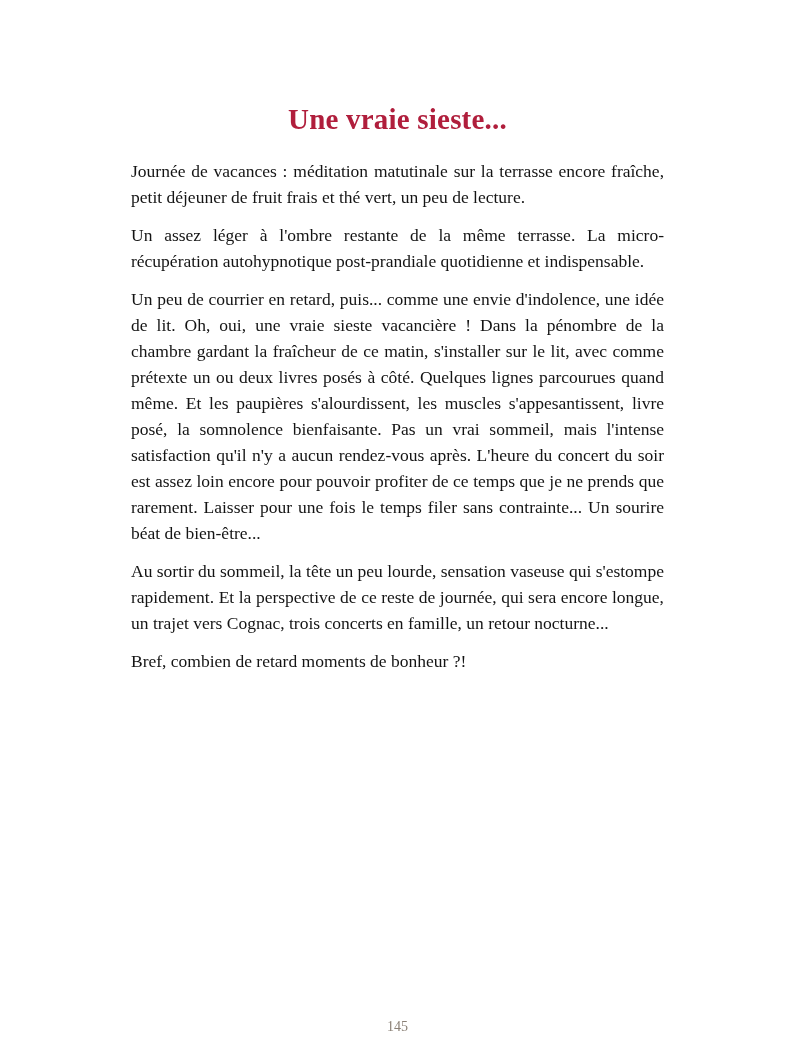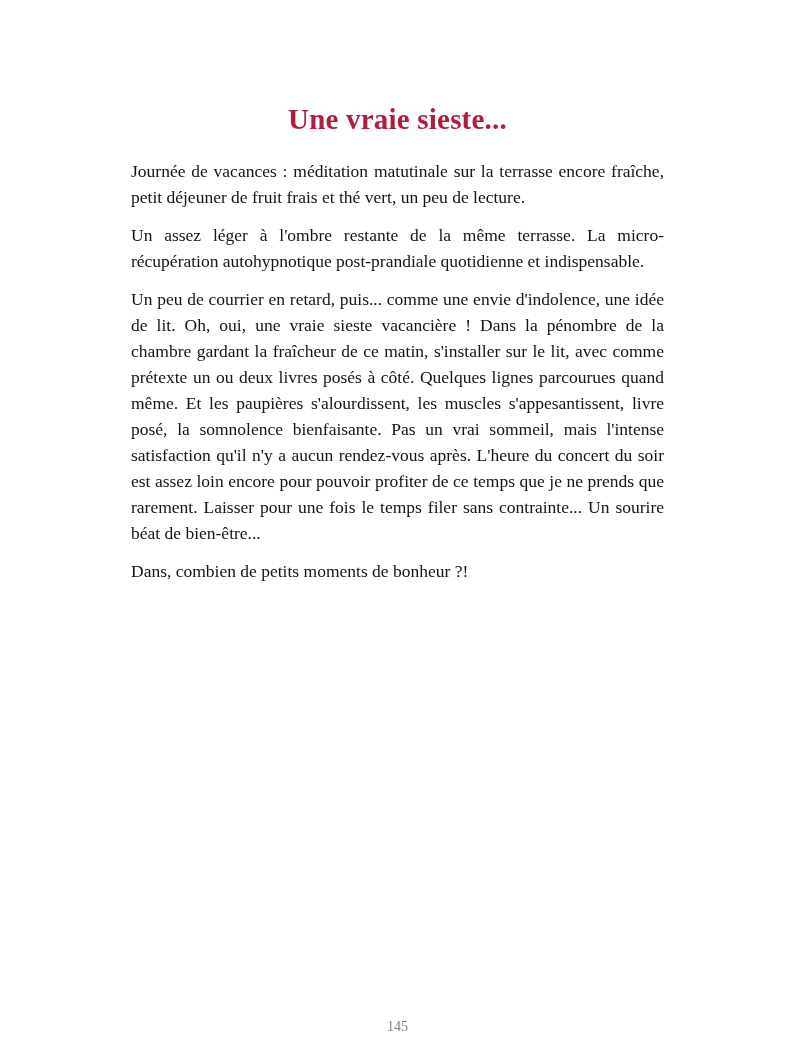--- a/index.html
+++ b/index.html
@@ -62,18 +62,19 @@
 <body>
 
 <div class="page">
 
   <h1 class="title">Une vraie sieste...</h1>
 
   <div class="content">
     <p>Journée de vacances : méditation matutinale sur la terrasse encore fraîche, petit déjeuner de fruit frais et thé vert, un peu de lecture.</p>
     <p>Un assez léger à l'ombre restante de la même terrasse. La micro-récupération autohypnotique post-prandiale quotidienne et indispensable.</p>
     <p>Un peu de courrier en retard, puis... comme une envie d'indolence, une idée de lit. Oh, oui, une vraie sieste vacancière ! Dans la pénombre de la chambre gardant la fraîcheur de ce matin, s'installer sur le lit, avec comme prétexte un ou deux livres posés à côté. Quelques lignes parcourues quand même. Et les paupières s'alourdissent, les muscles s'appesantissent, livre posé, la somnolence bienfaisante. Pas un vrai sommeil, mais l'intense satisfaction qu'il n'y a aucun rendez-vous après. L'heure du concert du soir est assez loin encore pour pouvoir profiter de ce temps que je ne prends que rarement. Laisser pour une fois le temps filer sans contrainte... Un sourire béat de bien-être...</p>
-    <p>Dans, combien de petits moments de bonheur ?!</p>
+    <p>Au sortir du sommeil, la tête un peu lourde, sensation vaseuse qui s'estompe rapidement. Et la perspective de ce reste de journée, qui sera encore longue, un trajet vers Cognac, trois concerts en famille, un retour nocturne...</p>
+    <p>Bref, combien de retard moments de bonheur ?!</p>
   </div>
 
   <div class="page-number">145</div>
 
 </div>
 
 </body></html>

